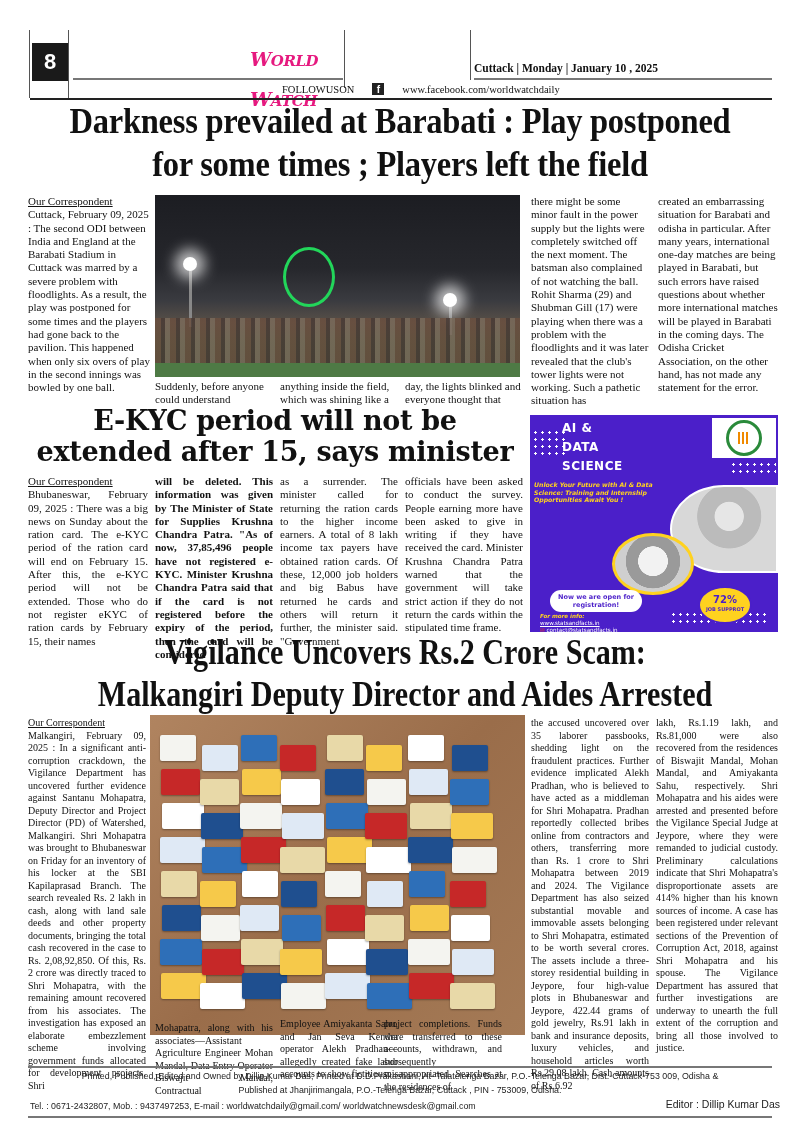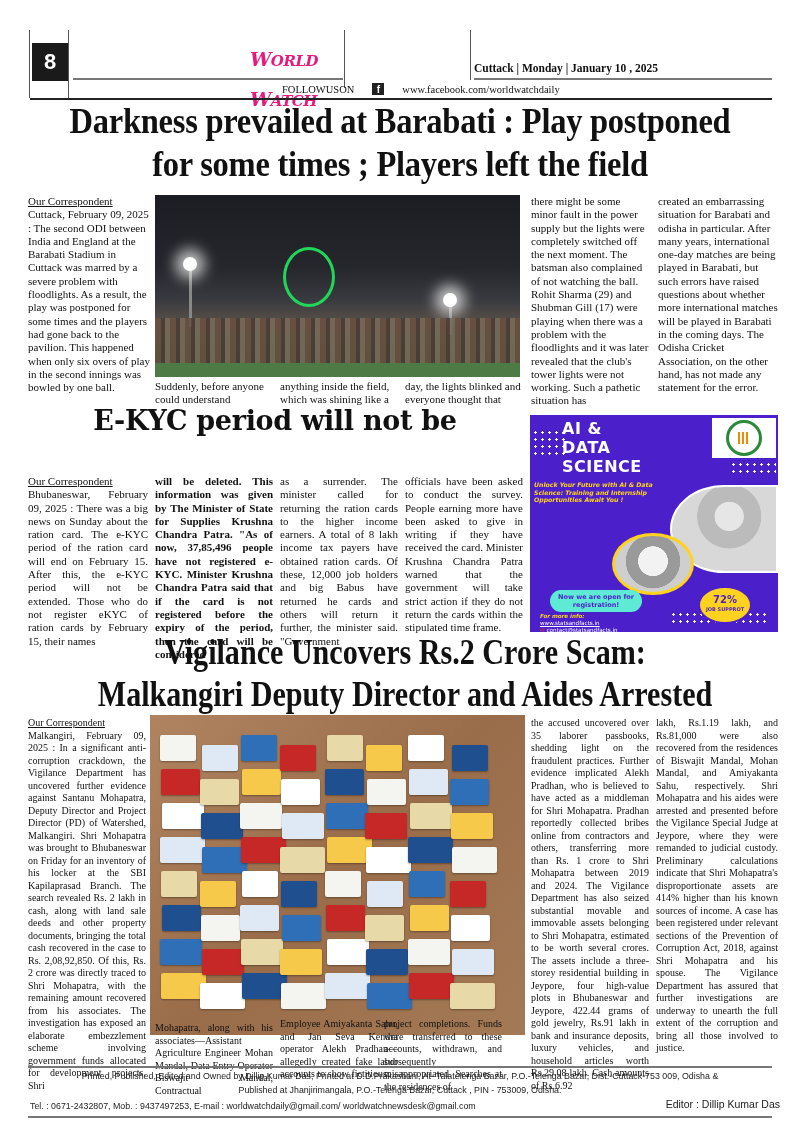--- a/index.html
+++ b/index.html
@@ -48,25 +48,25 @@
   .stadium .field { position: absolute; left: 0; bottom: 0; width: 100%; height: 14px; background: #4e7a45; }
   .stadium .tower { position: absolute; width: 3px; background: #888; }
 
   .cards { left: 150px; top: 715px; width: 375px; height: 320px; background: #a97b55;
            background: linear-gradient(135deg, #b08460 0%, #9a6d4a 50%, #a47a56 100%); }
   .card { position: absolute; border-radius: 2px; box-shadow: 0 1px 2px rgba(0,0,0,0.35); }
 
   
   .ad { position: absolute; left: 530px; top: 415px; width: 248px; height: 217px; background: #4b1fc9; overflow: hidden;
         font-family: "DejaVu Sans", sans-serif; color: #fff; }
-  .ad .title { position: absolute; left: 32px; top: 4px; font-weight: bold; font-size: 16px; line-height: 19px; letter-spacing: 0.5px; }
+  .ad .title { position: absolute; left: 32px; top: 4px; font-weight: bold; font-size: 12px; line-height: 19px; letter-spacing: 0.5px; }
   .ad .tag { position: absolute; left: 4px; top: 66px; width: 130px; font-weight: bold; font-style: italic; font-size: 6.2px; line-height: 7.5px; color: #ffd21f; }
   .ad .prog { position: absolute; left: 8px; top: 96px; font-size: 6.8px; line-height: 8.6px; }
   .ad .prog b { font-weight: bold; }
-  .ad .pill { position: absolute; left: 20px; top: 175px; width: 92px; height: 22px; background: #5eead4; border-radius: 12px;
+  .ad .pill { position: absolute; left: 20px; top: 175px; width: 92px; height: 22px; background: #ffffff; border-radius: 12px;
               color: #4b1fc9; font-weight: bold; font-size: 6.5px; line-height: 8px; text-align: center; padding-top: 3px; }
   .ad .info { position: absolute; left: 10px; top: 198px; font-size: 5.6px; line-height: 7px; }
   .ad .info i { color: #ffd21f; font-weight: bold; }
   .ad .badge { position: absolute; left: 168px; top: 171px; width: 54px; height: 38px; border-radius: 50%; background: #ffd21f;
                border: 2px solid #4b1fc9; color: #4b1fc9; font-weight: bold; text-align: center; font-size: 10px; line-height: 12px; padding-top: 6px; }
   .ad .badge small { display: block; font-size: 5px; line-height: 6px; }
   .ad .logo-box { position: absolute; left: 182px; top: 3px; width: 64px; height: 40px; background: #fff; }
   .ad .logo-ring { position: absolute; left: 14px; top: 2px; width: 36px; height: 36px; border-radius: 50%; border: 3px solid #2a8a3a; }
   .ad .logo-bars { position: absolute; left: 26px; top: 14px; width: 12px; height: 12px;
                    background: linear-gradient(90deg, #f08a00 0 2px, transparent 2px 4px, #f08a00 4px 6px, transparent 6px 8px, #f08a00 8px 10px, transparent 10px); }
@@ -132,20 +132,21 @@
 </div>
 <div class="col" style="left:531px; top:195px; width:118px;">
   <span>there might be some minor fault in the power supply but the lights were completely switched off the next moment.  The batsman also complained of not watching the ball. Rohit Sharma (29) and Shubman Gill (17) were playing when there was a problem with the floodlights and it was later revealed that the club's tower lights were not working. Such a pathetic situation has</span>
 </div>
 <div class="col" style="left:658px; top:195px; width:120px;">
   <span>created an embarrassing situation for Barabati and odisha in particular. After many years, international one-day matches are being played in Barabati, but such errors have raised questions about whether more international matches will be played in Barabati in the coming days. The Odisha Cricket Association, on the other hand, has not made any statement for the error.</span>
 </div>
 
 <div class="headline h2">
   <div>E-KYC period will not be</div>
+  <div>extended after 15, says minister</div>
 </div>
 <div class="col just" style="left:28px; top:475px; width:120px;">
   <span class="byline">Our Correspondent</span>
   <span>Bhubaneswar, February 09, 2025 : There was a big news on Sunday about the ration card. The e-KYC period of the ration card will end on February 15. After this, the e-KYC period will not be extended. Those who do not register eKYC of ration cards by February 15, their names</span>
 </div>
 <div class="col just" style="left:155px; top:475px; width:118px;font-weight:bold;">
   <span>will be deleted. This information was given by The Minister of State for Supplies Krushna Chandra Patra. "As of now, 37,85,496 people have not registered e-KYC. Minister Krushna Chandra Patra said that if the card is not registered before the expiry of the period, then the card will be considered</span>
 </div>
 <div class="col just" style="left:280px; top:475px; width:118px;">
   <span>as a surrender. The minister called for returning the ration cards to the higher income earners. A total of 8 lakh income tax payers have obtained ration cards. Of these, 12,000 job holders and big Babus have  returned he cards and others will return it further, the minister said. "Government</span>

